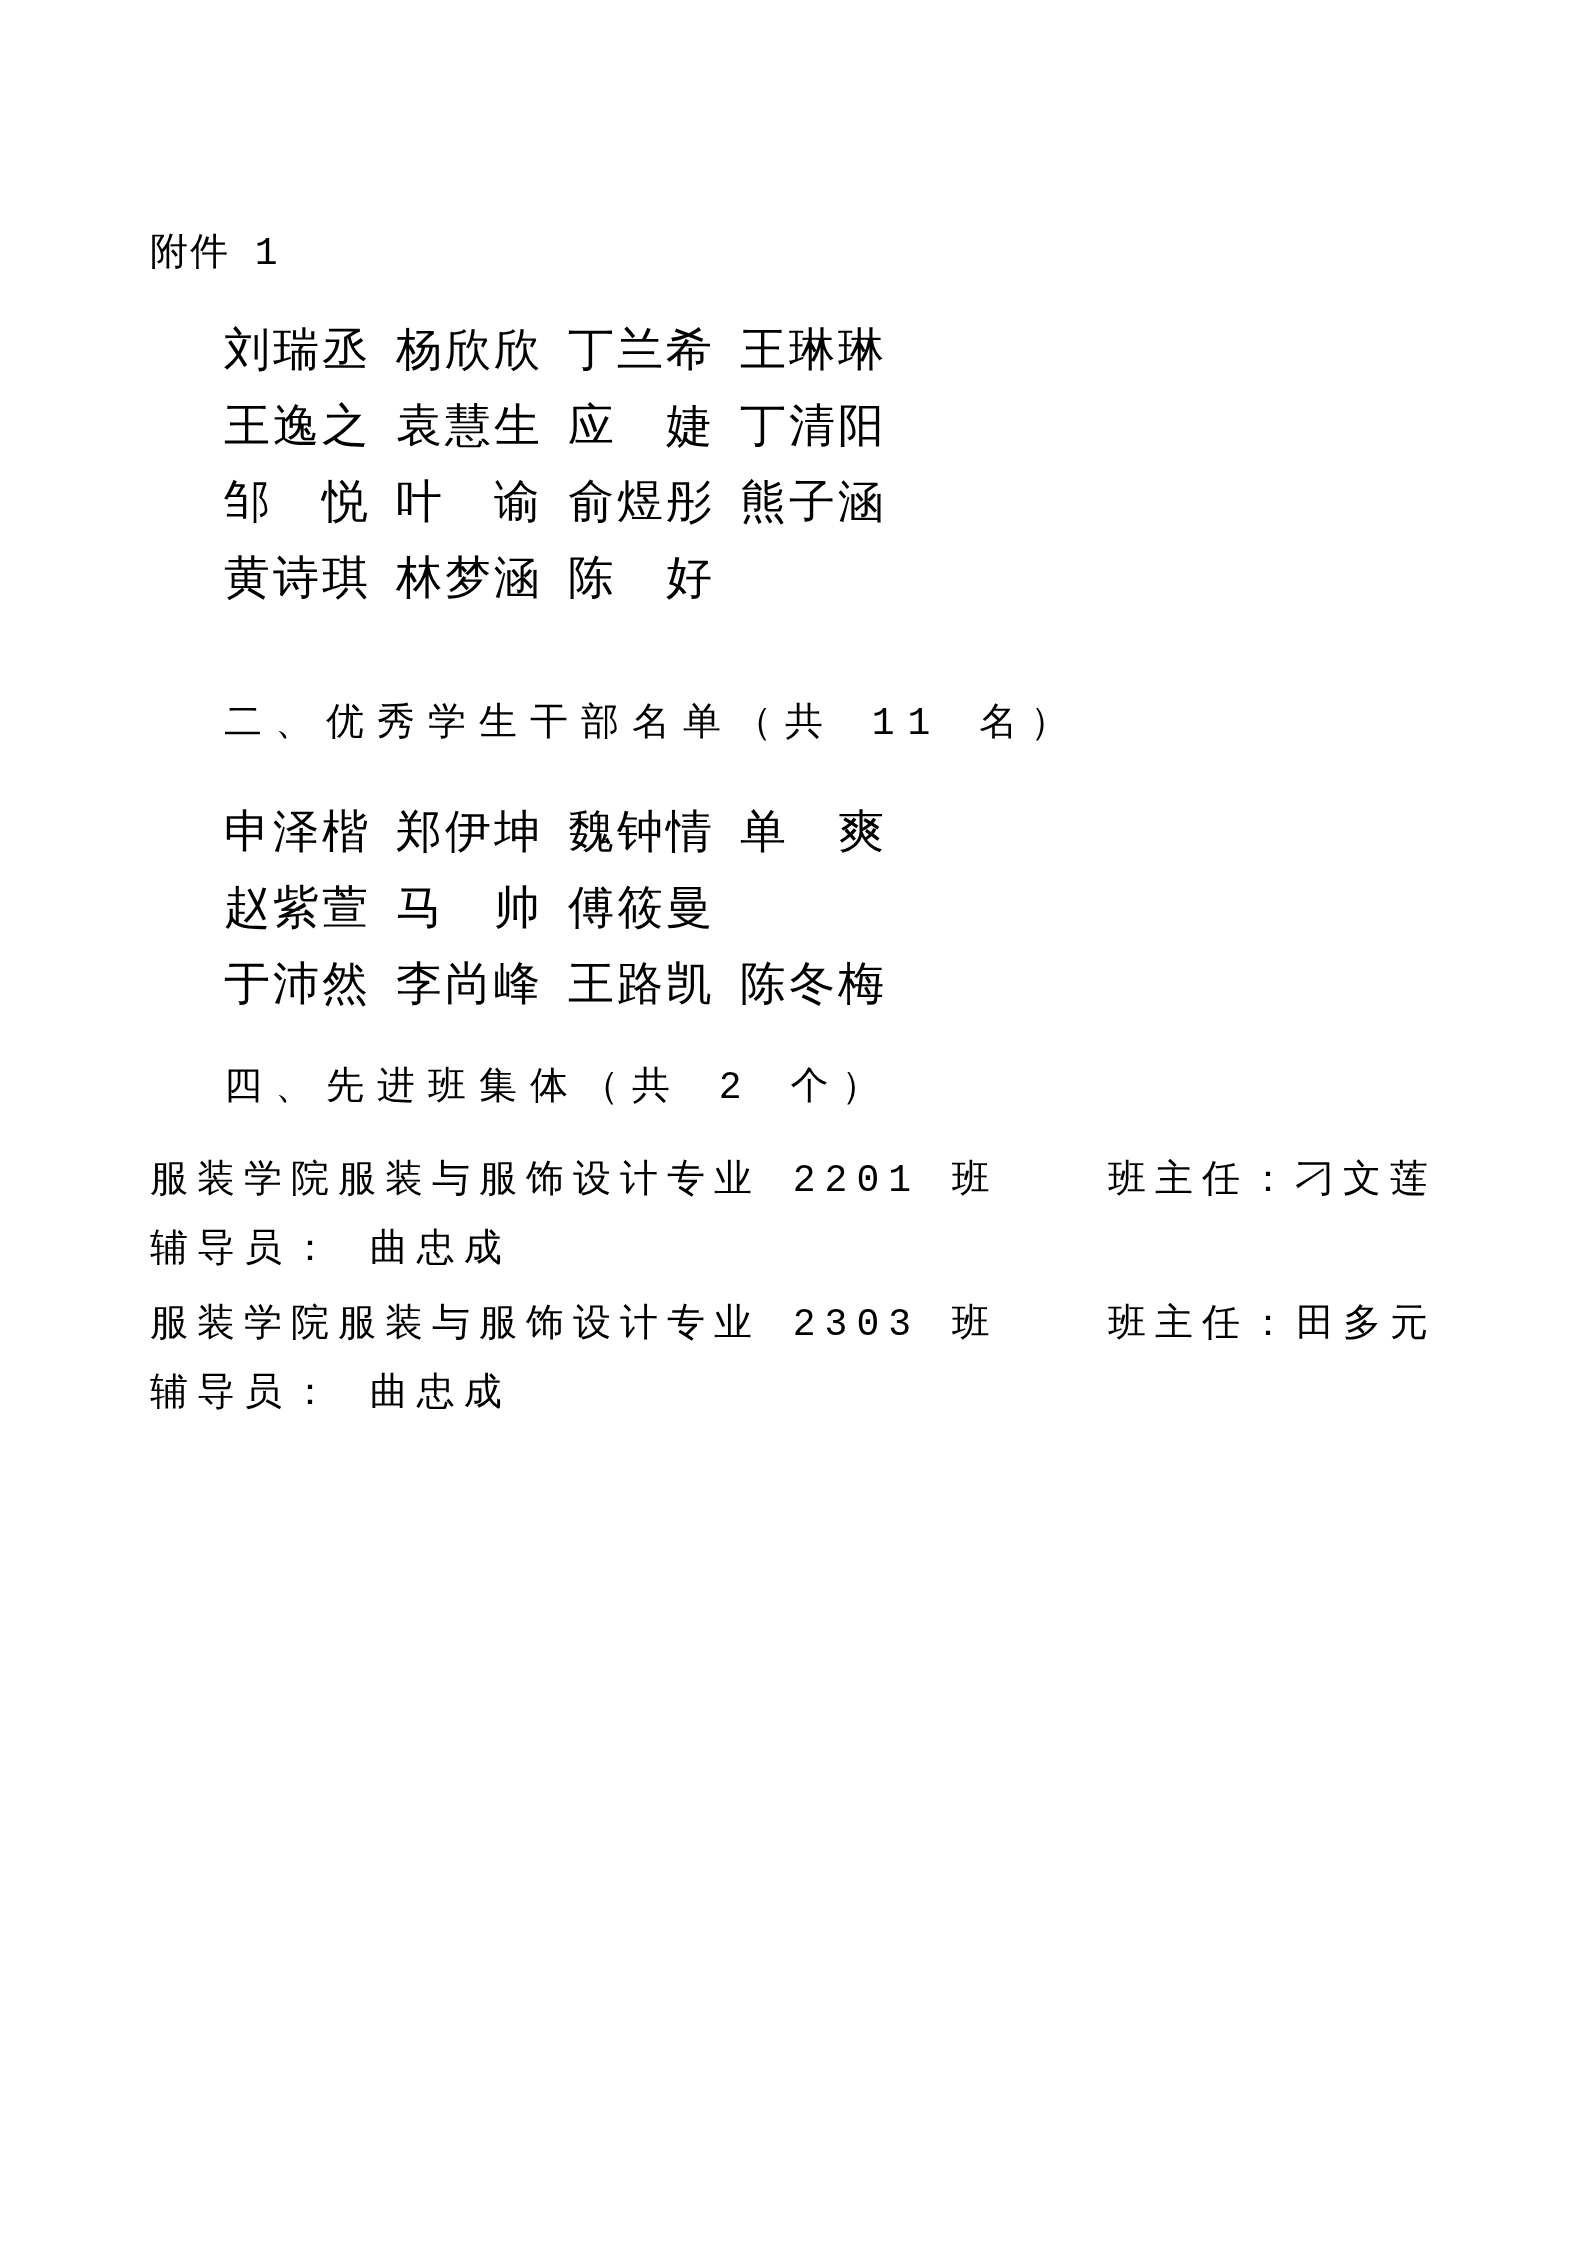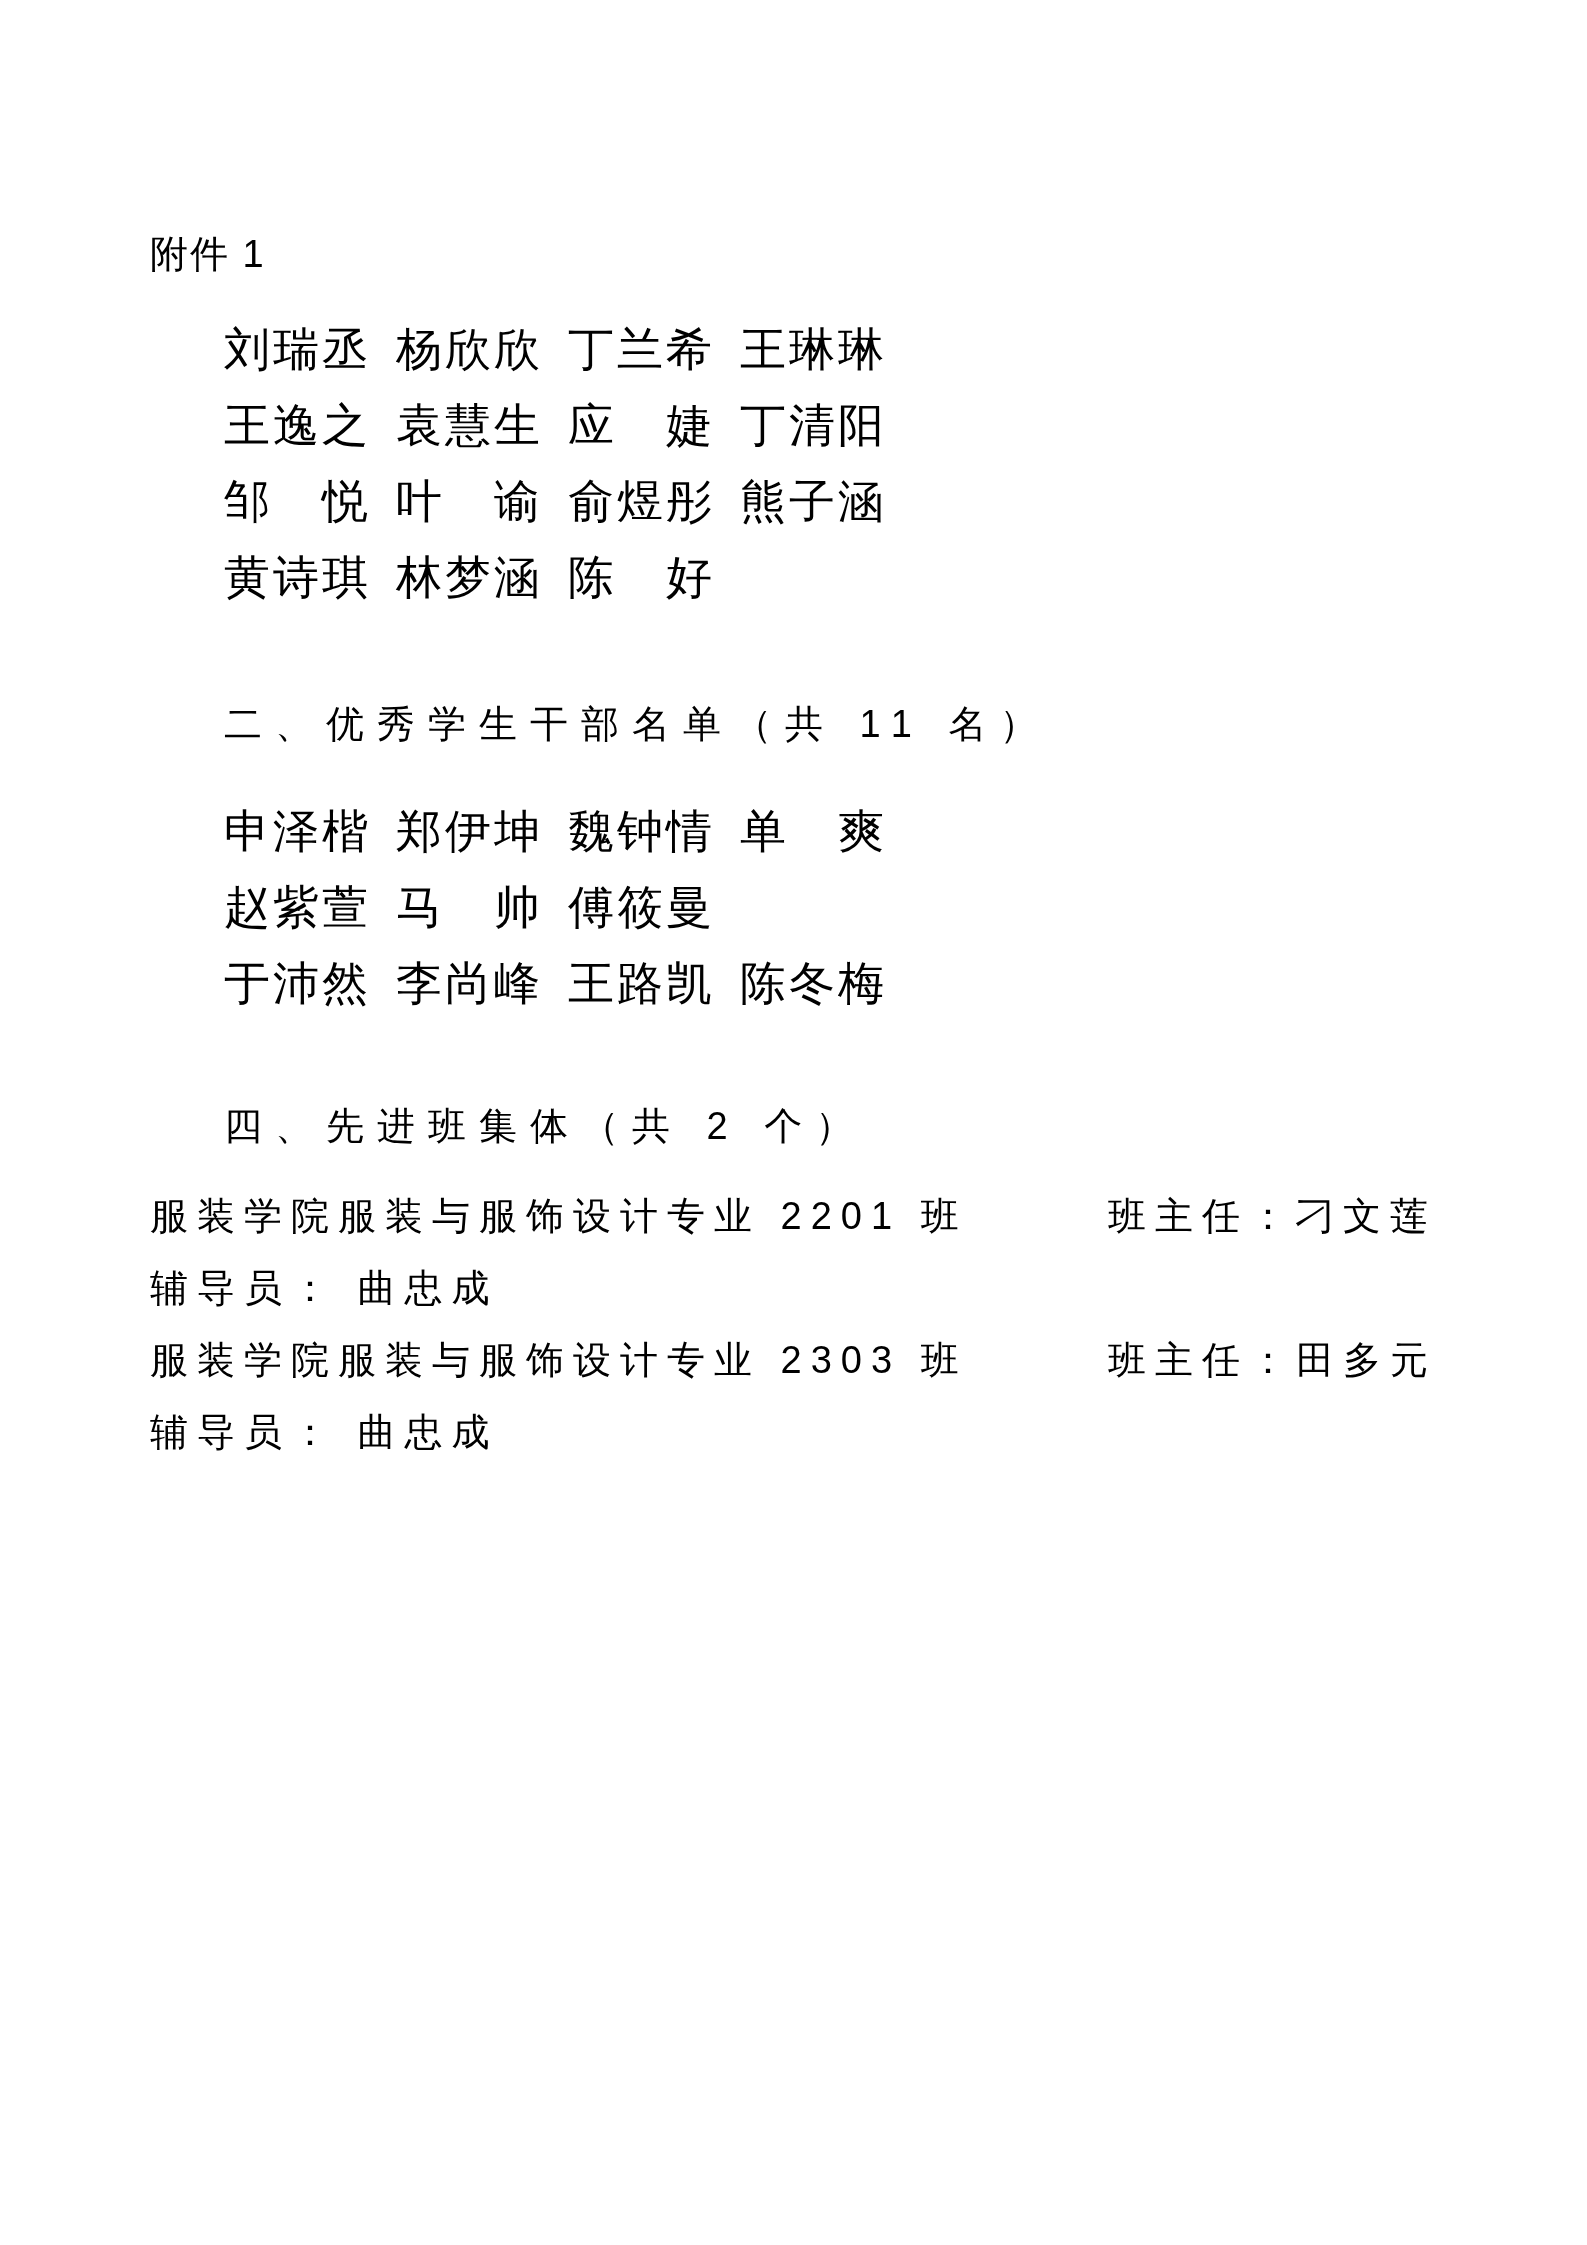--- a/index.html
+++ b/index.html
@@ -4,21 +4,21 @@
 <style>
   * { margin: 0; padding: 0; box-sizing: border-box; }
   html, body { background: #ffffff; }
   .page {
     position: relative;
     width: 1587px;
     height: 2245px;
     margin: 0 auto;
     background: #ffffff;
     color: #000000;
-    font-family: Liberation Sans, sans-serif;
+    font-family: Liberation Mono, monospace;
     overflow: hidden;
   }
   .content { padding: 0 150px; }
 
   .attachment {
     padding-top: 230px;
     font-size: 38px;
     letter-spacing: 2px;
     line-height: 48px;
   }
@@ -35,21 +35,21 @@
 
   .section-heading {
     padding-left: 74px;
     font-size: 38px;
     letter-spacing: 13px;
     line-height: 48px;
     white-space: nowrap;
   }
   .heading-1 { margin-top: 88px; }
   .heading-2 { margin-top: 84px; }
-  .heading-4 { margin-top: 80px; }
+  .heading-4 { margin-top: 42px; }
 
   .name-grid { margin-top: 34px; padding-left: 74px; }
   .name-grid-2 { margin-top: 46px; }
   .name-row { display: flex; height: 76px; align-items: center; }
   .name-cell {
     width: 124px;
     margin-right: 48px;
     font-size: 46px;
     letter-spacing: 3px;
     white-space: pre;

